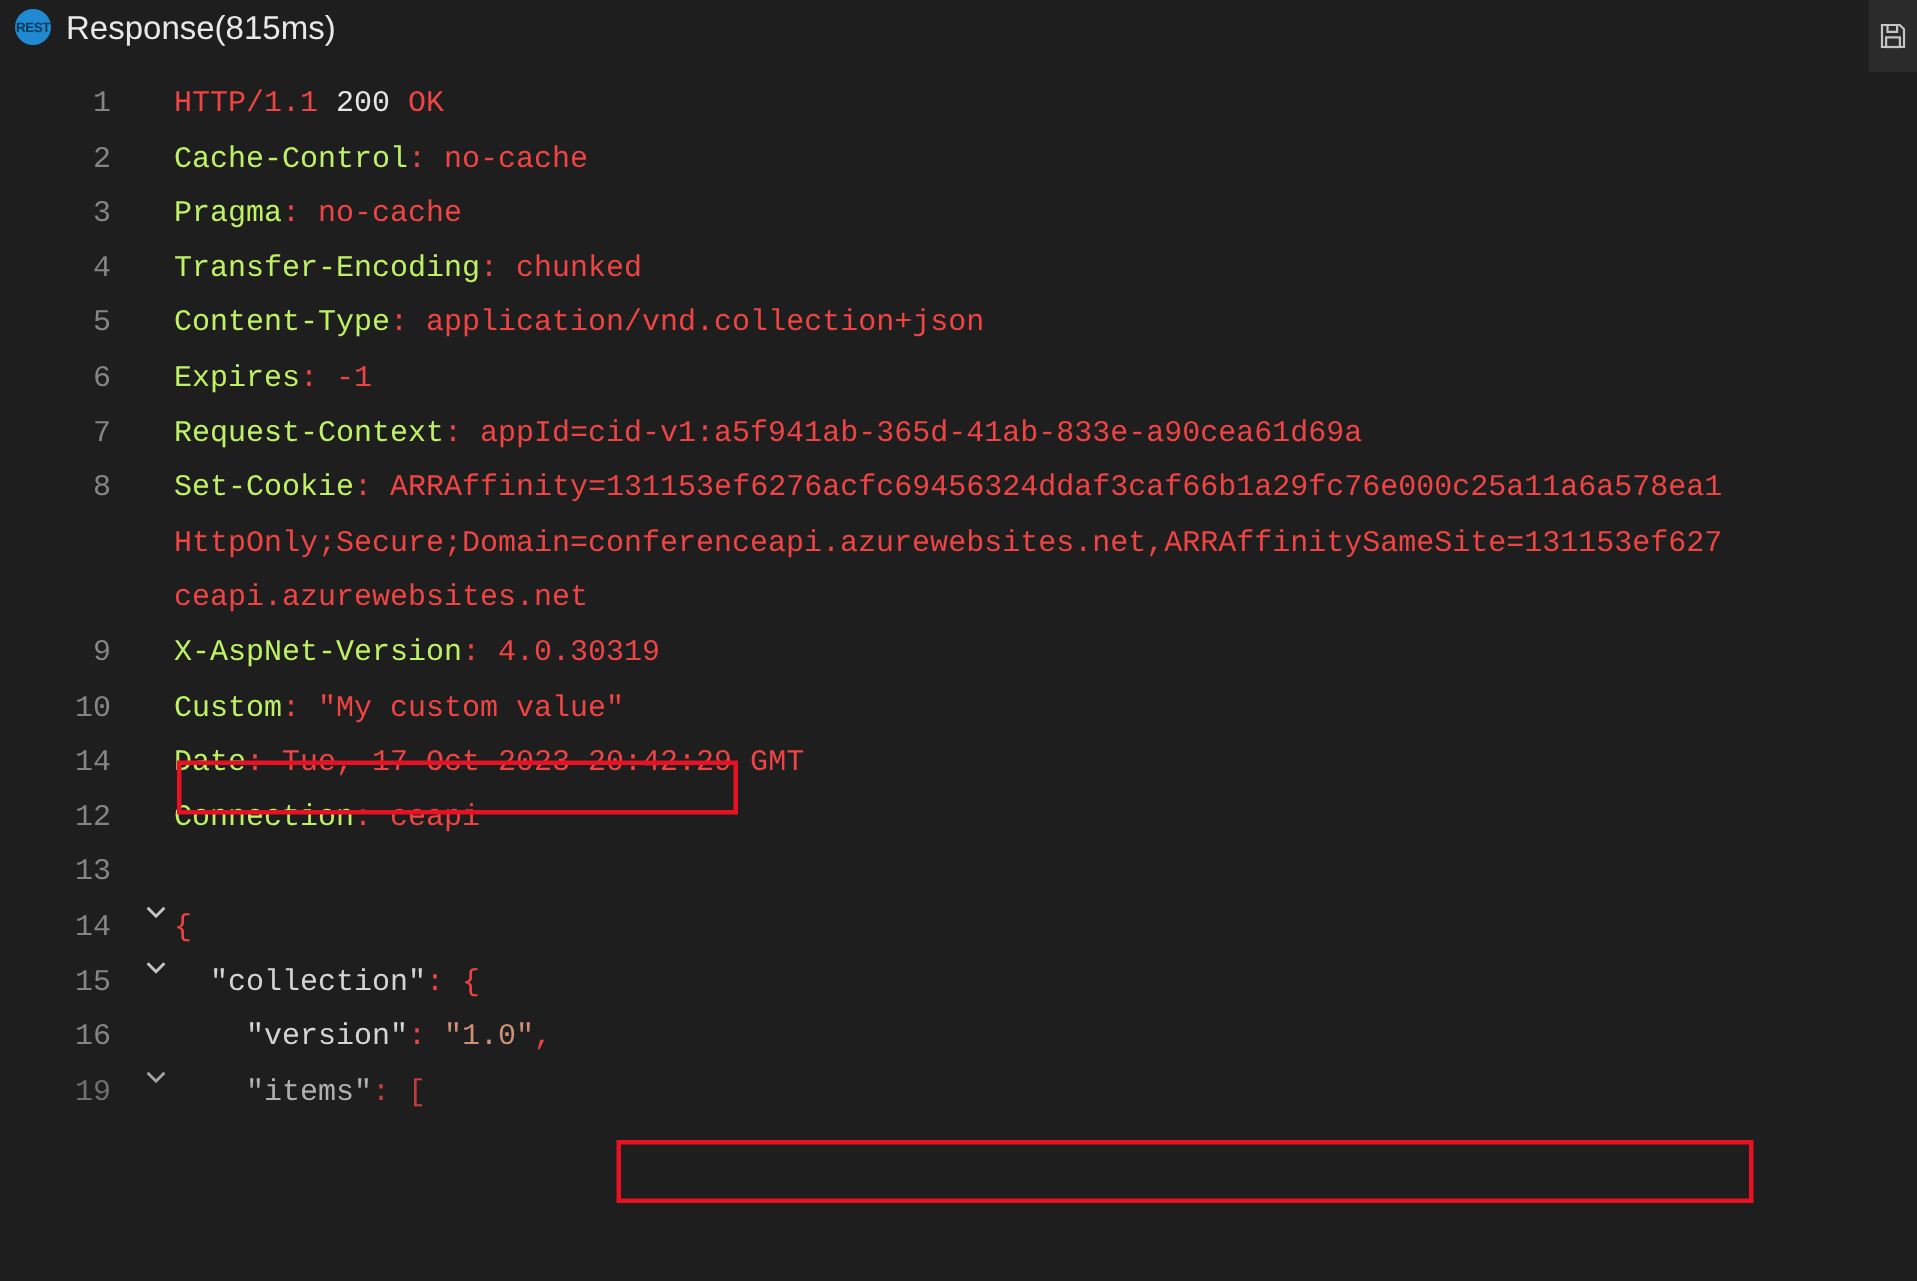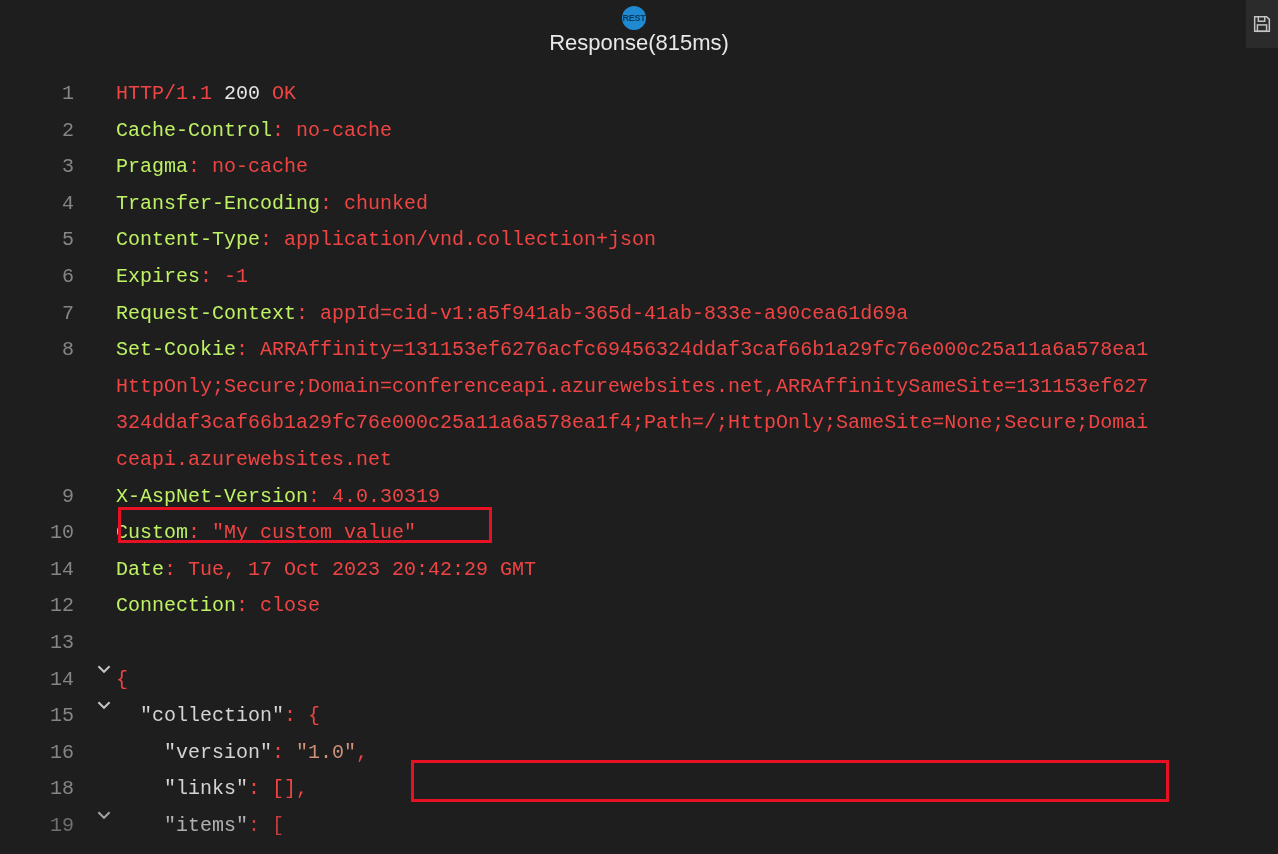--- a/index.html
+++ b/index.html
@@ -8,27 +8,26 @@
     background: #1e1e1e;
     color: #d4d4d4;
     font-family: Consolas, "Courier New", monospace;
     font-size: 20px;
     width: 1278px;
     height: 854px;
     overflow: hidden;
   }
   .header {
     display: flex;
-    align-items: center;
+    align-items: flex-start;
     padding: 6px 10px 10px 10px;
     font-family: "Segoe UI", sans-serif;
     font-size: 22px;
     color: #e8e8e8;
     position: relative;
-    flex-direction: column;
   }
   .header .badge {
     width: 24px;
     height: 24px;
     border-radius: 50%;
     background: #1f8ad2;
     color: #073a5c;
     font-size: 9px;
     font-weight: bold;
     display: flex;
@@ -175,24 +174,20 @@
     <div class="gutter">8</div>
     <div class="fold empty"></div>
     <div class="code"><span class="hdr-name">Set-Cookie</span><span class="txt">: </span><span class="txt">ARRAffinity=131153ef6276acfc69456324ddaf3caf66b1a29fc76e000c25a11a6a578ea1</span></div>
   </div>
   <div class="line">
     <div class="gutter"></div><div class="fold empty"></div>
     <div class="code"><span class="txt">HttpOnly;Secure;Domain=conferenceapi.azurewebsites.net,ARRAffinitySameSite=131153ef627</span></div>
   </div>
   <div class="line">
     <div class="gutter"></div><div class="fold empty"></div>
-    <div class="code"><span class="txt">324ddaf3caf66b1a29fc76e000c25a11a6a578ea1f4;Path=/;HttpOnly;SameSite=None;Secure;Domai</span></div>
-  </div>
-  <div class="line">
-    <div class="gutter"></div><div class="fold empty"></div>
     <div class="code"><span class="txt">ceapi.azurewebsites.net</span></div>
   </div>
 
   <div class="line">
     <div class="gutter">9</div>
     <div class="fold empty"></div>
     <div class="code"><span class="hdr-name">X-AspNet-Version</span><span class="txt">: </span><span class="txt">4.0.30319</span></div>
   </div>
 
   <div class="line">
@@ -203,21 +198,21 @@
 
   <div class="line">
     <div class="gutter">14</div>
     <div class="fold empty"></div>
     <div class="code"><span class="hdr-name">Date</span><span class="txt">: </span><span class="txt">Tue, 17 Oct 2023 20:42:29 GMT</span></div>
   </div>
 
   <div class="line">
     <div class="gutter">12</div>
     <div class="fold empty"></div>
-    <div class="code"><span class="hdr-name">Connection</span><span class="txt">: </span><span class="txt">close</span></div>
+    <div class="code"><span class="hdr-name">Connection</span><span class="txt">: </span><span class="txt">ceapi</span></div>
   </div>
 
   <div class="line">
     <div class="gutter">13</div>
     <div class="fold empty"></div>
     <div class="code"><span class="txt"></span></div>
   </div>
 
   <div class="line">
     <div class="gutter">14</div>
@@ -235,25 +230,20 @@
     <div class="code"><span class="txt">  </span><span class="key">"collection"</span><span class="txt">: {</span></div>
   </div>
 
   <div class="line">
     <div class="gutter">16</div>
     <div class="fold empty"></div>
     <div class="code"><span class="txt">    </span><span class="key">"version"</span><span class="txt">: </span><span class="str">"1.0"</span><span class="txt">,</span></div>
   </div>
 
 
-  <div class="line">
-    <div class="gutter">18</div>
-    <div class="fold empty"></div>
-    <div class="code"><span class="txt">    </span><span class="key">"links"</span><span class="txt">: [],</span></div>
-  </div>
 
   <div class="line" style="opacity:.8">
     <div class="gutter">19</div>
     <div class="fold"><svg width="14" height="14" viewBox="0 0 10 10">
           <path d="M1 3 L5 7 L9 3" stroke="#c5c5c5" stroke-width="1.4" fill="none"></path>
         </svg></div>
     <div class="code"><span class="txt">    </span><span class="key">"items"</span><span class="txt">: [</span></div>
   </div>
 
 </div>

